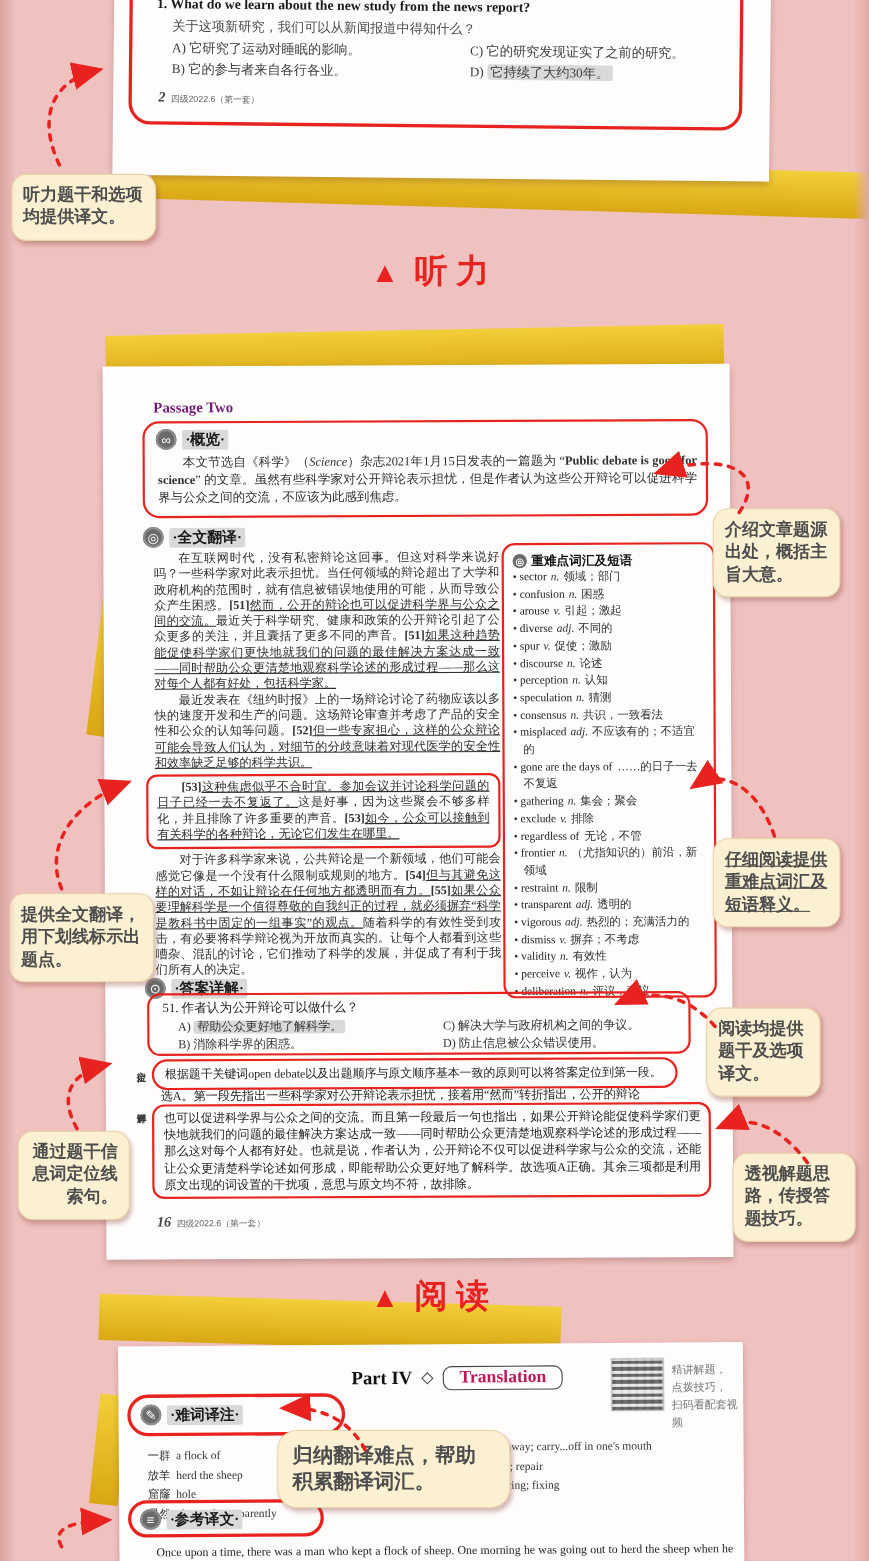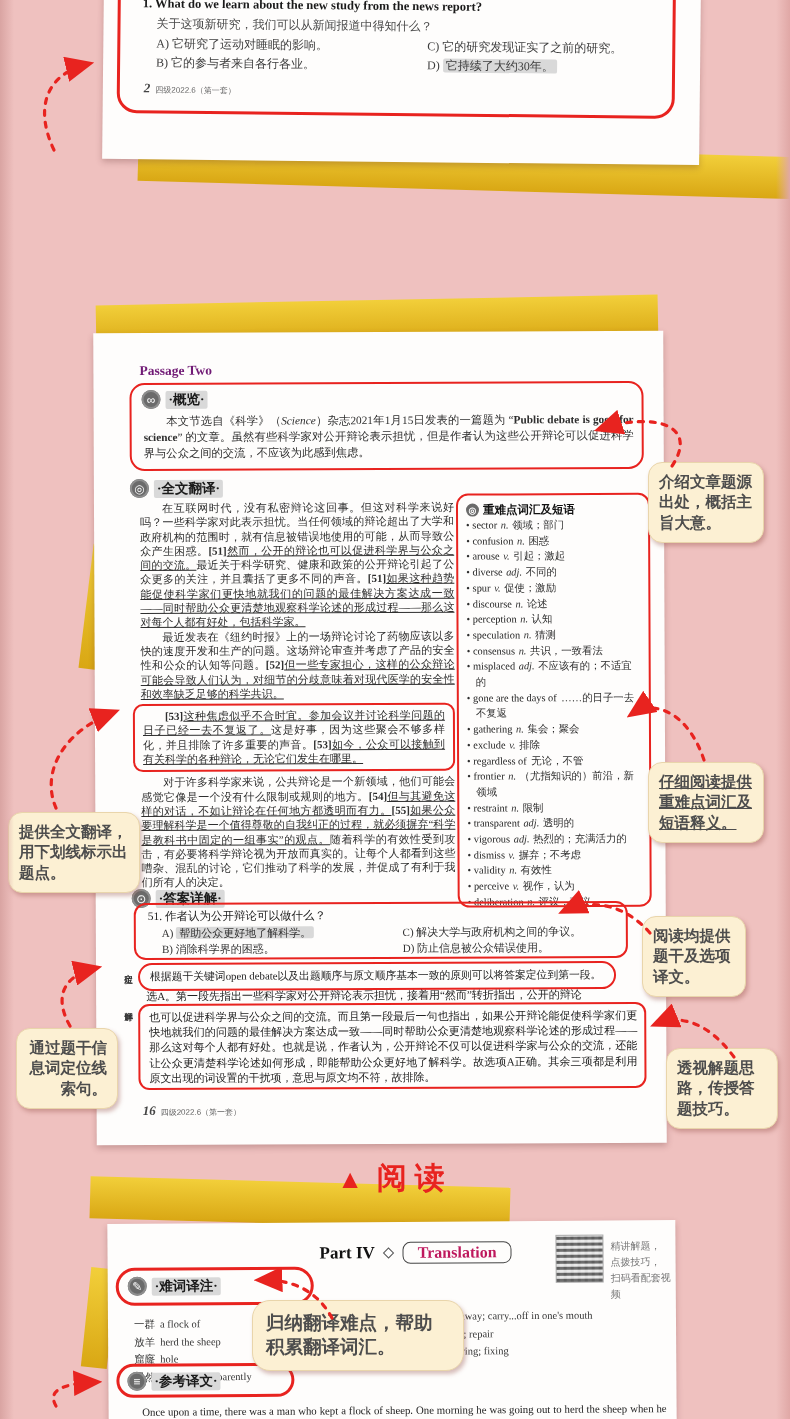--- a/index.html
+++ b/index.html
@@ -163,28 +163,32 @@
       <div class="tp-optrow" id="tp-row2">
         <span class="optcell-l"><span>B)</span> <span>它的参与者来自各行各业。</span></span>
         <span><span>D)</span> <span class="hl">它持续了大约30年。</span></span>
       </div>
       <div class="pgfoot" id="tp-foot">
         <b>2</b><span>四级2022.6（第一套）</span>
       </div>
     </div>
   </div>
 
+  <div class="callout" id="co-l1">听力题干和选项均提供译文。</div>
   <div class="callout" id="co-l2">提供全文翻译，用下划线标示出题点。</div>
   <div class="callout" id="co-l3">通过题干信息词定位线索句。</div>
   <div class="callout" id="co-r1">介绍文章题源出处，概括主旨大意。</div>
   <div class="callout" id="co-r2">仔细阅读提供重难点词汇及短语释义。</div>
   <div class="callout" id="co-r3">阅读均提供题干及选项译文。</div>
   <div class="callout" id="co-r4">透视解题思路，传授答题技巧。</div>
   <div class="callout" id="co-bot">归纳翻译难点，帮助积累翻译词汇。</div>
 
+  <div class="sec-title" id="title-listening">
+    <span class="tri">▲</span><span>听力</span>
+  </div>
   <div class="sec-title" id="title-reading">
     <span class="tri">▲</span><span>阅读</span>
   </div>
 
   <div class="page" id="mid-page">
     <div id="passage-label">Passage Two</div>
 
     <div class="redbox2" id="ov-box">
       <div class="shead" id="ov-head">
         <span class="cicon">∞</span>

